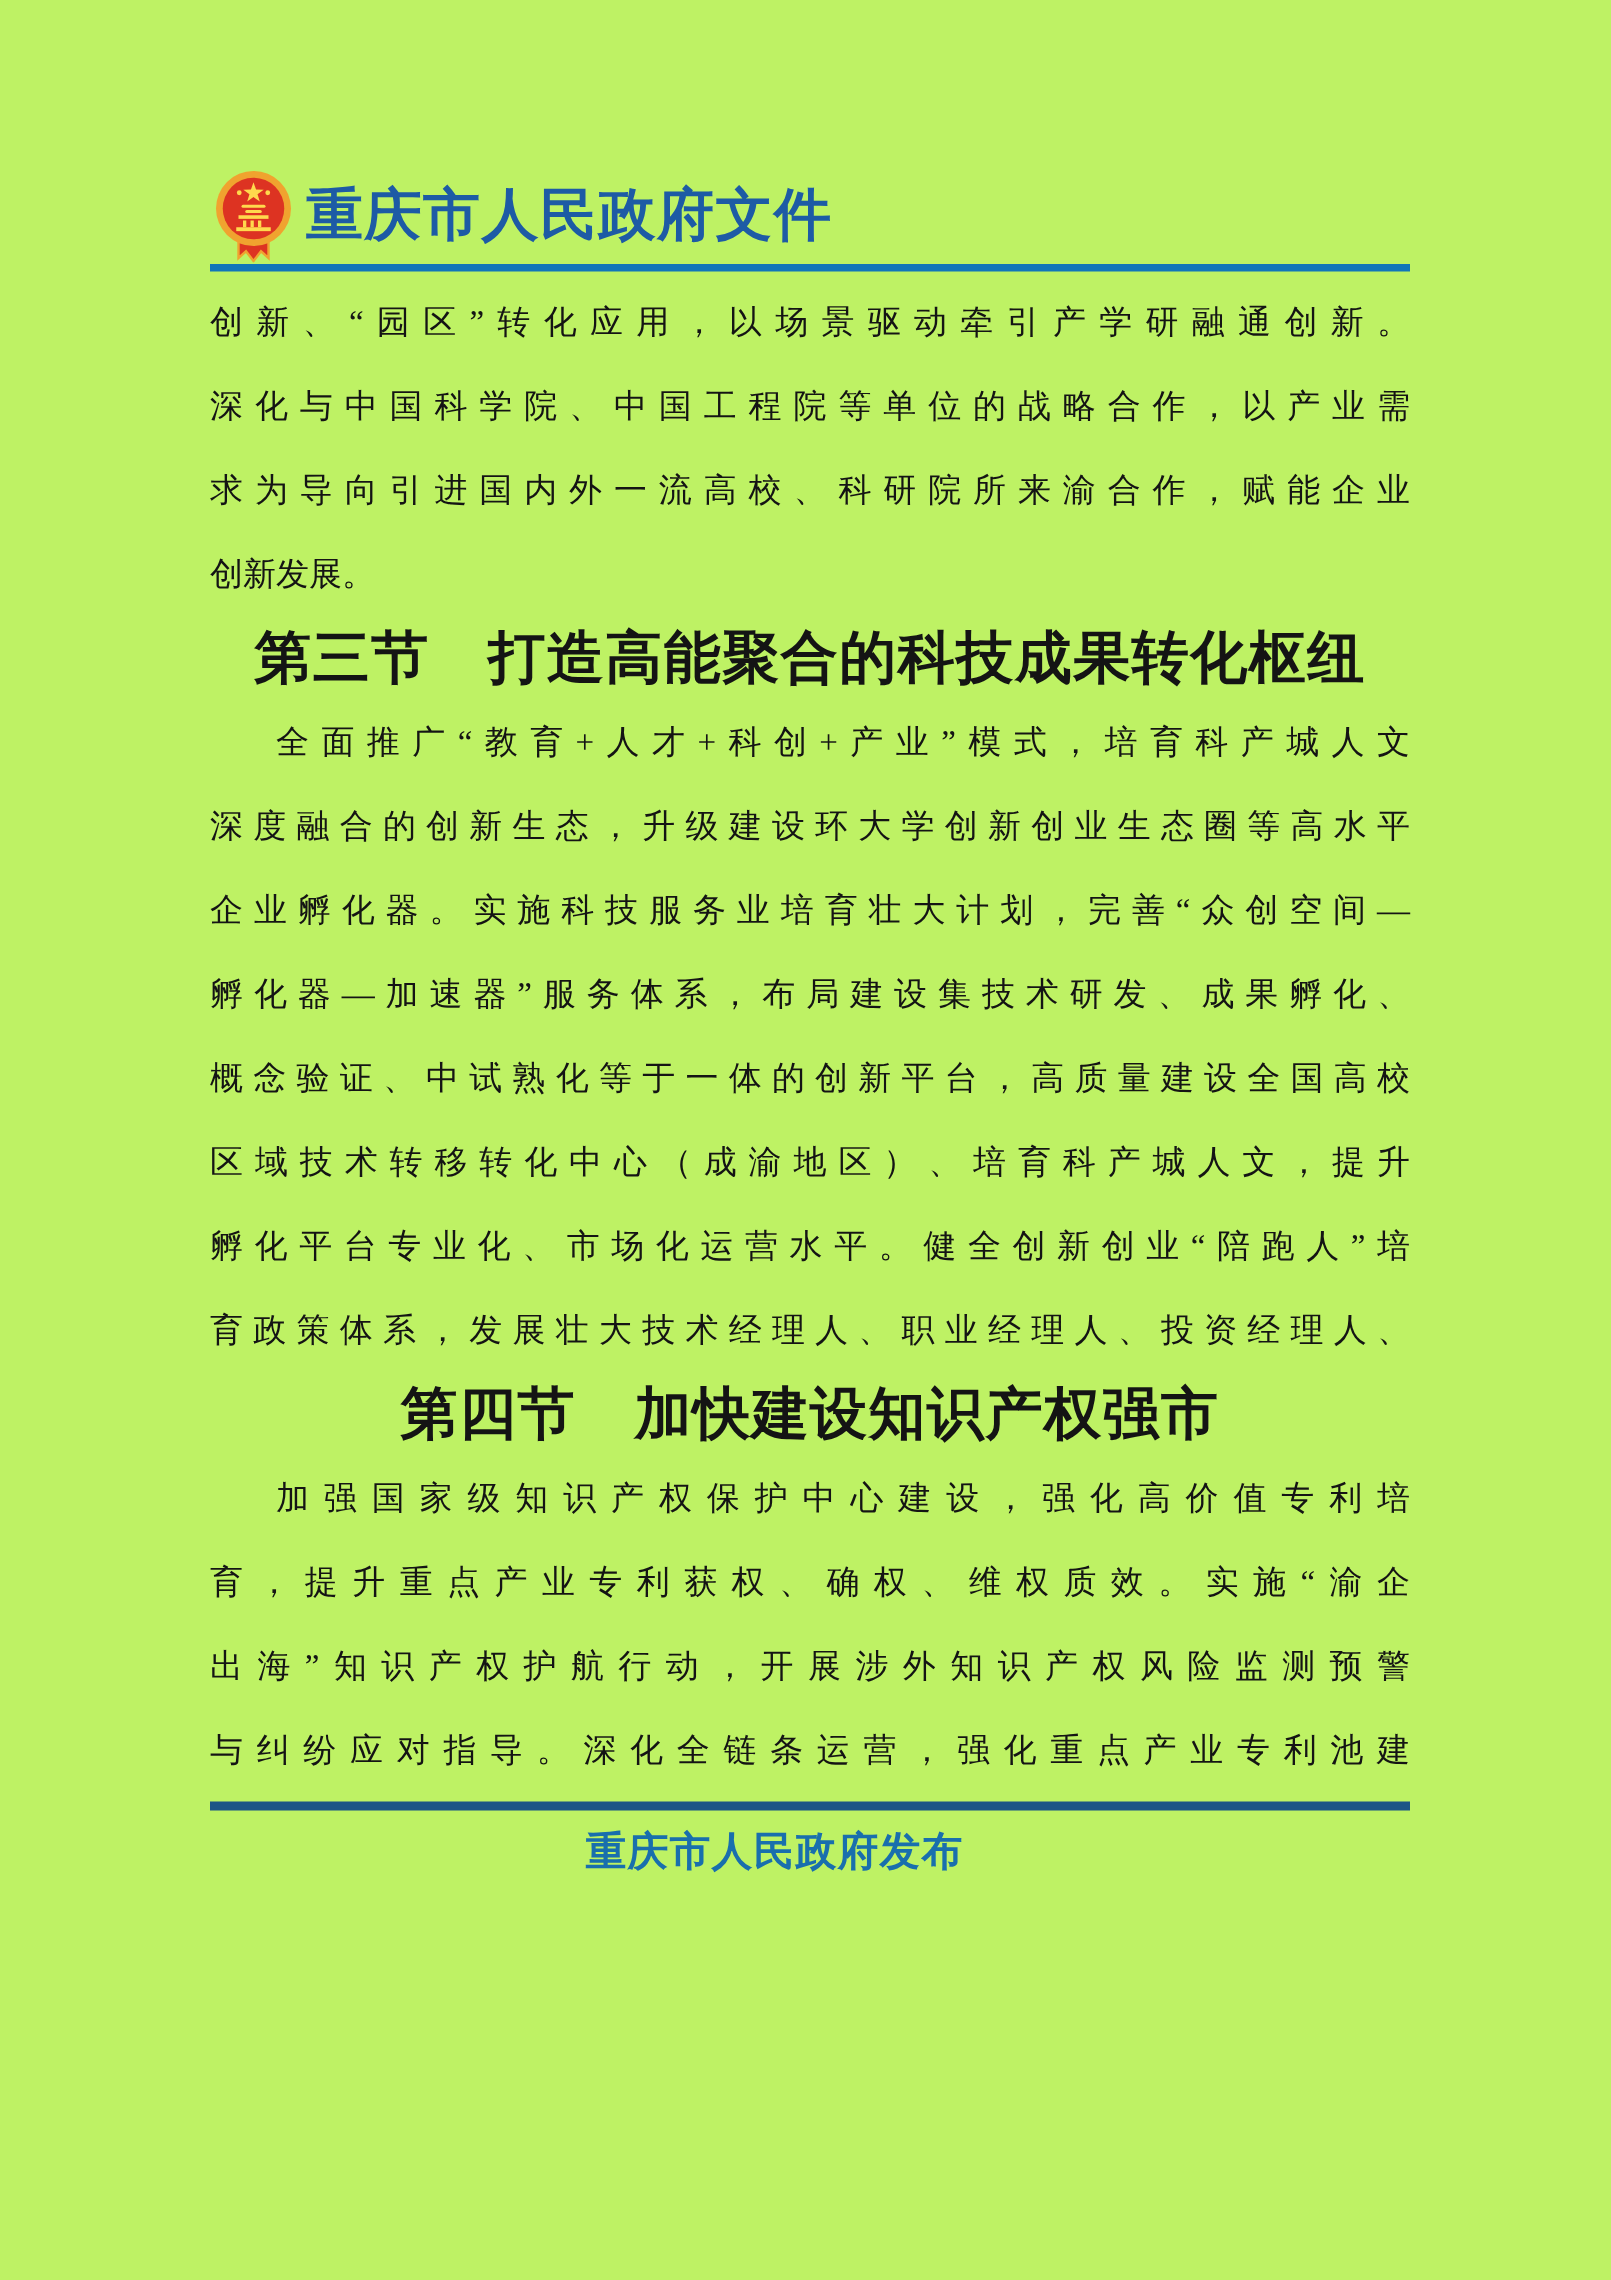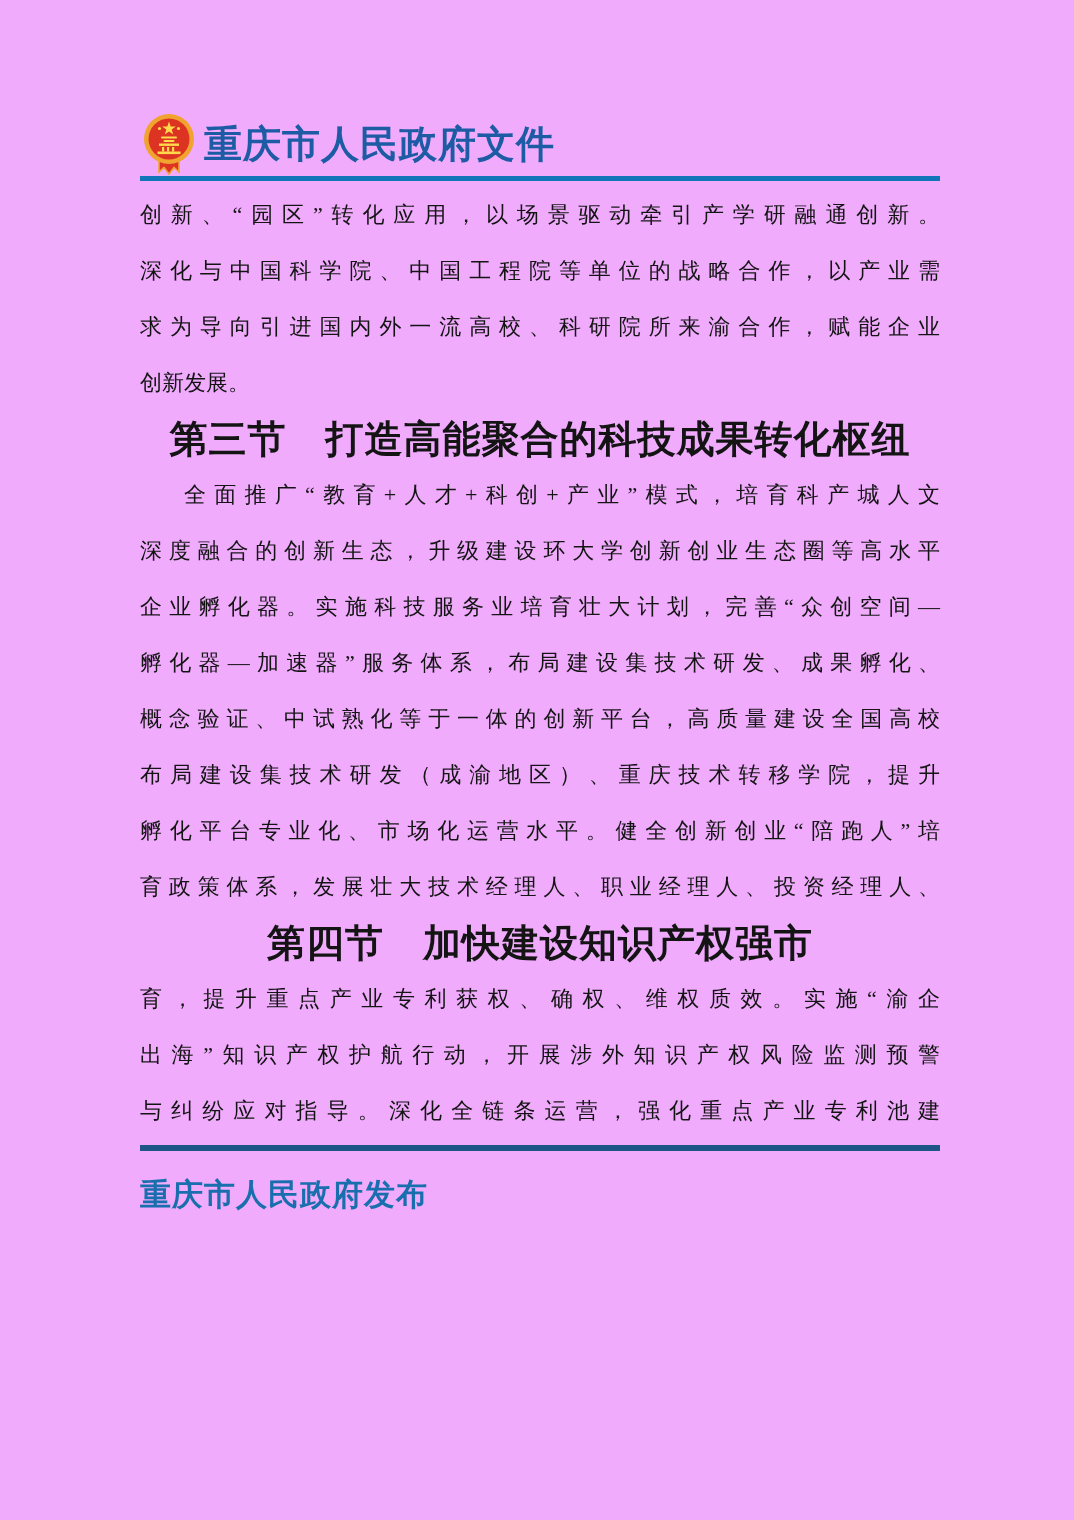--- a/index.html
+++ b/index.html
@@ -4,21 +4,21 @@
 <style>
   html, body {
     margin: 0;
     padding: 0;
     background: #ffffff;
   }
   .page {
     position: relative;
     width: 1074px;
     height: 1520px;
-    background: #f0abfc;
+    background: #bef264;
     overflow: hidden;
     font-family: "Liberation Serif", "DejaVu Serif", serif;
     color: #141414;
   }
   .content {
     margin-left: 140px;
     margin-right: 134px; 
   }
   
   .header-row {
@@ -80,26 +80,26 @@
     font-size: 27px;
     text-align: right;
     color: #222222;
     letter-spacing: 2px;
   }
   .footer-line {
     margin-top: 6px;
     height: 6px;
   }
   .publisher {
-    margin-top: 24px;
+    margin-top: 7px;
     height: 40px;
     line-height: 40px;
-    font-size: 31px;
+    font-size: 27px;
     font-weight: bold;
-    text-align: left;
+    text-align: center;
     padding-right: 47px;
     letter-spacing: 1px;
   }
 </style>
 </head>
 <body>
 
 <div class="page">
   <div class="content">
 
@@ -134,24 +134,25 @@
         <div class="doc-line fill">创新、“园区”转化应用，以场景驱动牵引产学研融通创新。</div>
         <div class="doc-line fill">深化与中国科学院、中国工程院等单位的战略合作，以产业需</div>
         <div class="doc-line fill">求为导向引进国内外一流高校、科研院所来渝合作，赋能企业</div>
         <div class="doc-line">创新发展。</div>
         <div class="doc-heading">第三节　打造高能聚合的科技成果转化枢纽</div>
         <div class="doc-line fill indent">全面推广“教育+人才+科创+产业”模式，培育科产城人文</div>
         <div class="doc-line fill">深度融合的创新生态，升级建设环大学创新创业生态圈等高水平</div>
         <div class="doc-line fill">企业孵化器。实施科技服务业培育壮大计划，完善“众创空间—</div>
         <div class="doc-line fill">孵化器—加速器”服务体系，布局建设集技术研发、成果孵化、</div>
         <div class="doc-line fill">概念验证、中试熟化等于一体的创新平台，高质量建设全国高校</div>
-        <div class="doc-line fill">布局建设集技术研发（成渝地区）、重庆技术转移学院，提升</div>
+        <div class="doc-line fill">区域技术转移转化中心（成渝地区）、培育科产城人文，提升</div>
         <div class="doc-line fill">孵化平台专业化、市场化运营水平。健全创新创业“陪跑人”培</div>
         <div class="doc-line fill">育政策体系，发展壮大技术经理人、职业经理人、投资经理人、</div>
         <div class="doc-heading">第四节　加快建设知识产权强市</div>
+        <div class="doc-line fill indent">加强国家级知识产权保护中心建设，强化高价值专利培</div>
         <div class="doc-line fill">育，提升重点产业专利获权、确权、维权质效。实施“渝企</div>
         <div class="doc-line fill">出海”知识产权护航行动，开展涉外知识产权风险监测预警</div>
         <div class="doc-line fill">与纠纷应对指导。深化全链条运营，强化重点产业专利池建</div>
       </div>
 
 
     <div class="footer-line" style="background: rgb(28, 85, 134);"></div>
 
     <div class="publisher" style="color: rgb(25, 111, 173);">重庆市人民政府发布</div>
 

